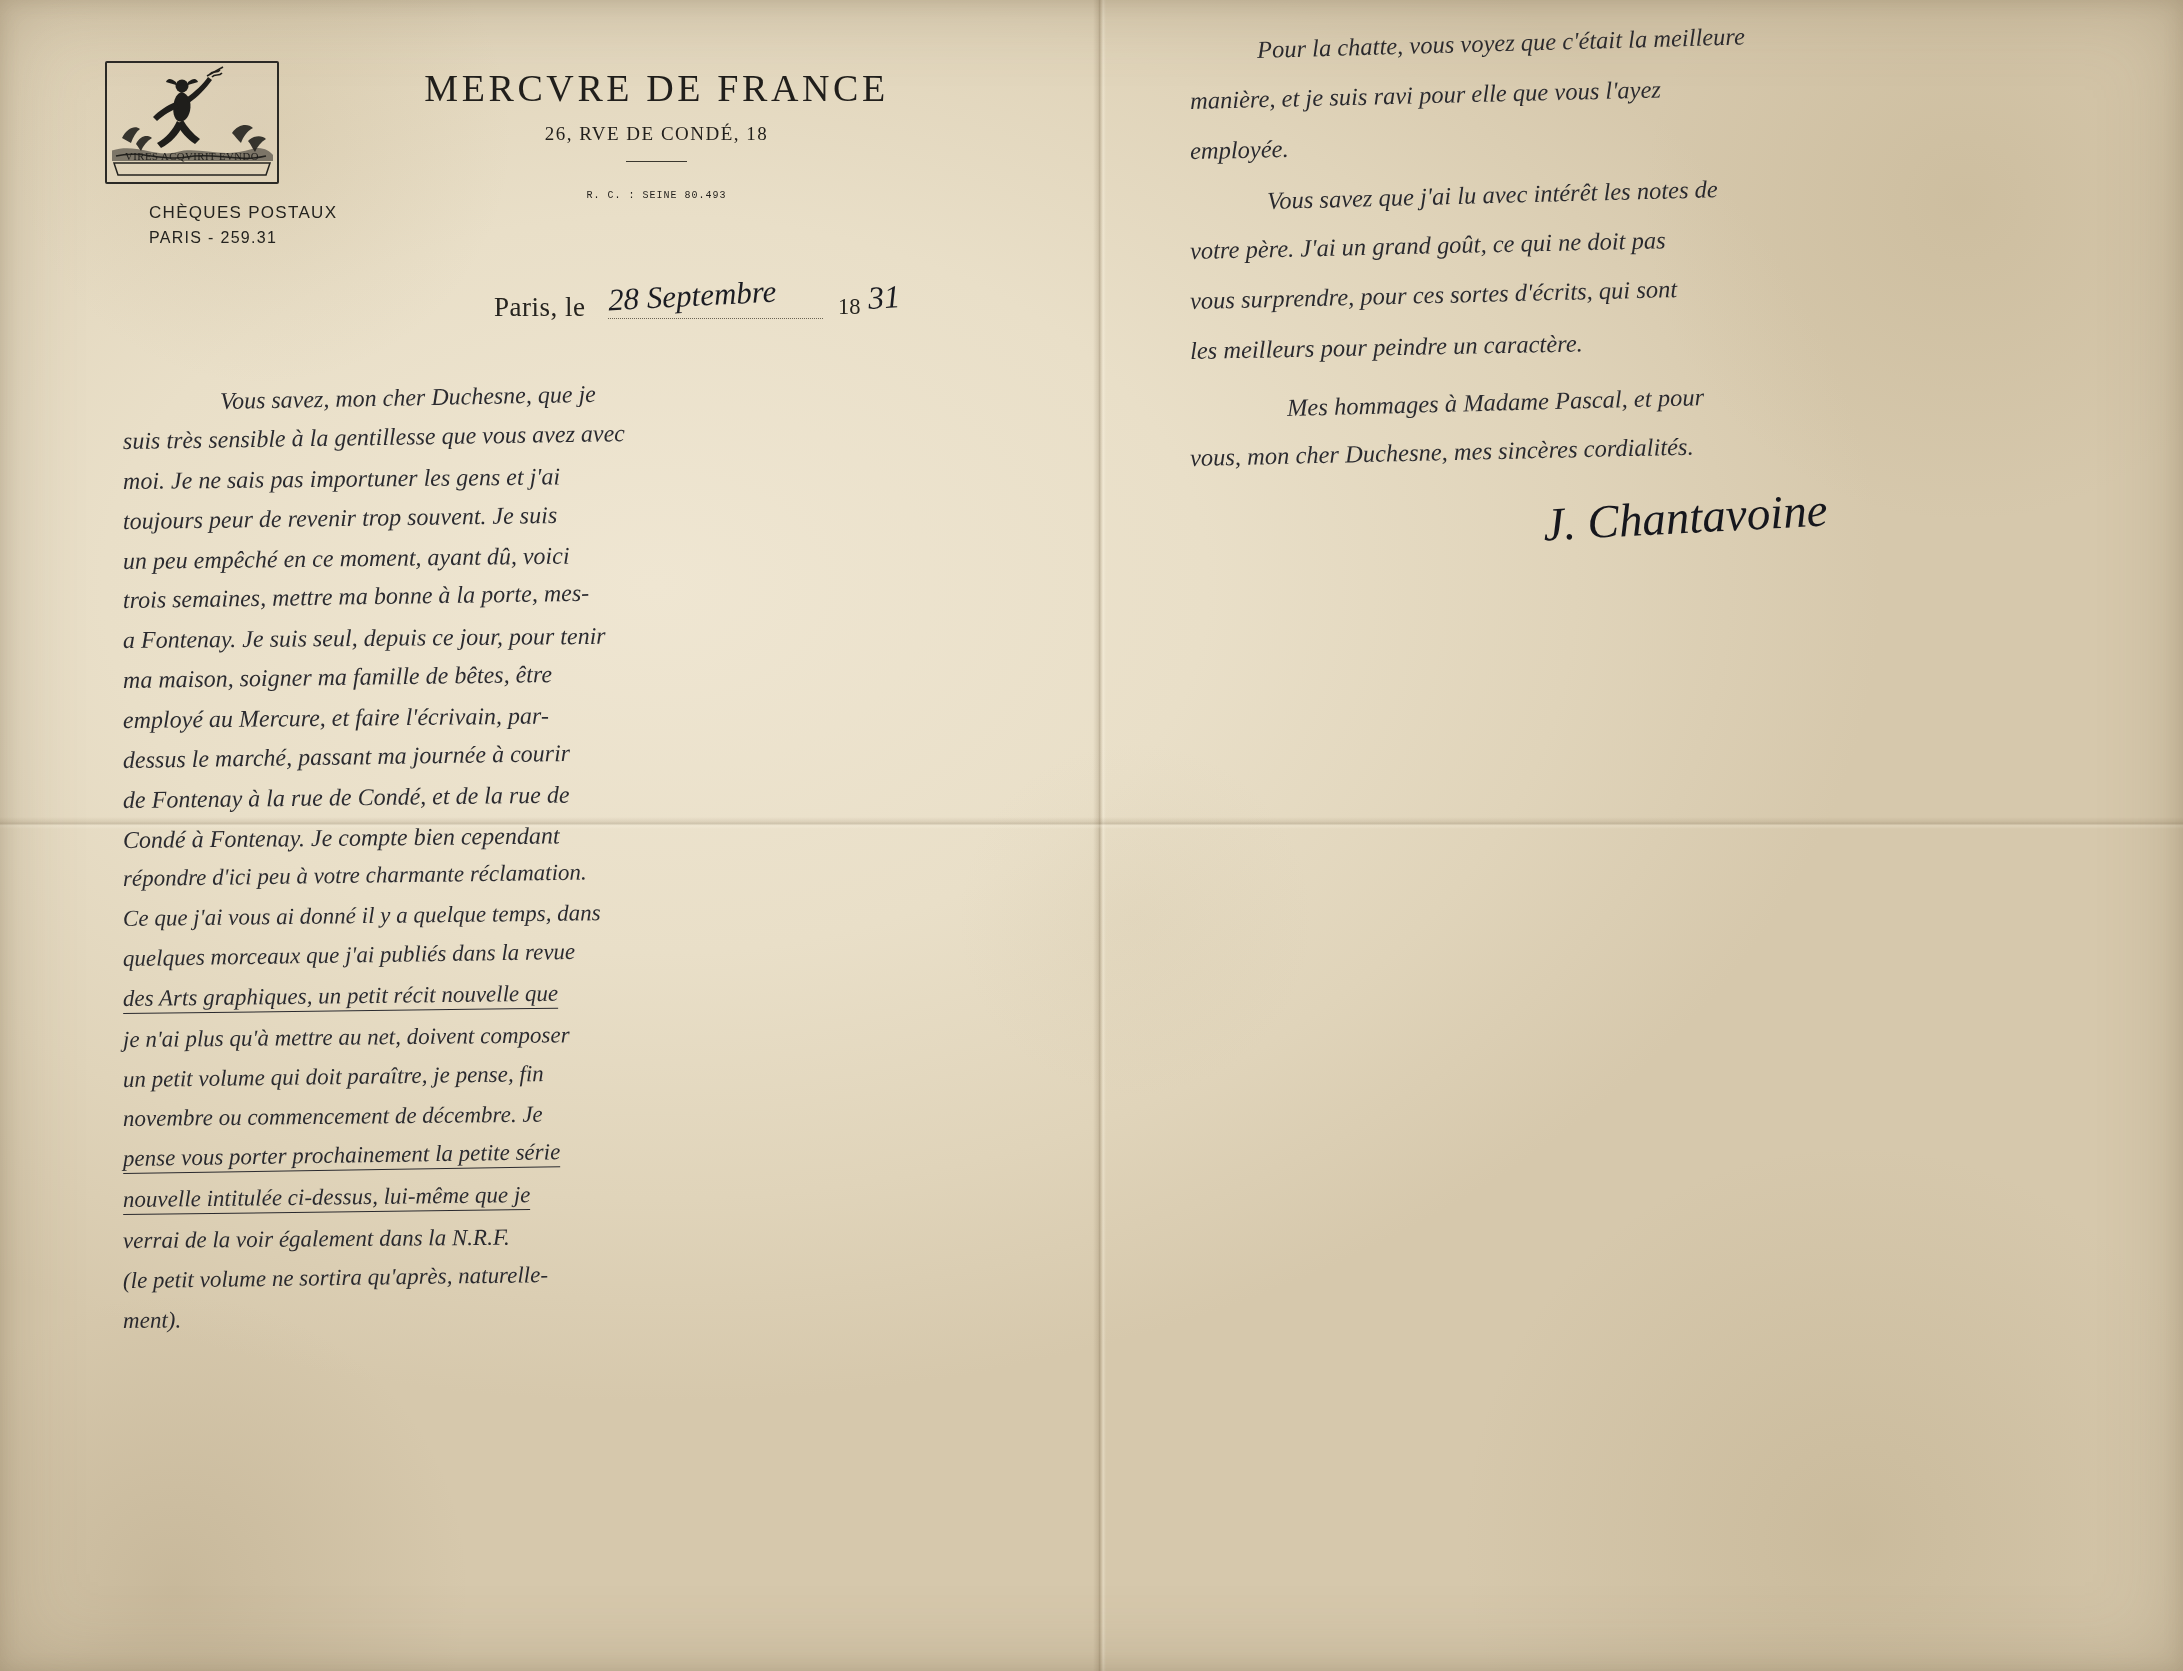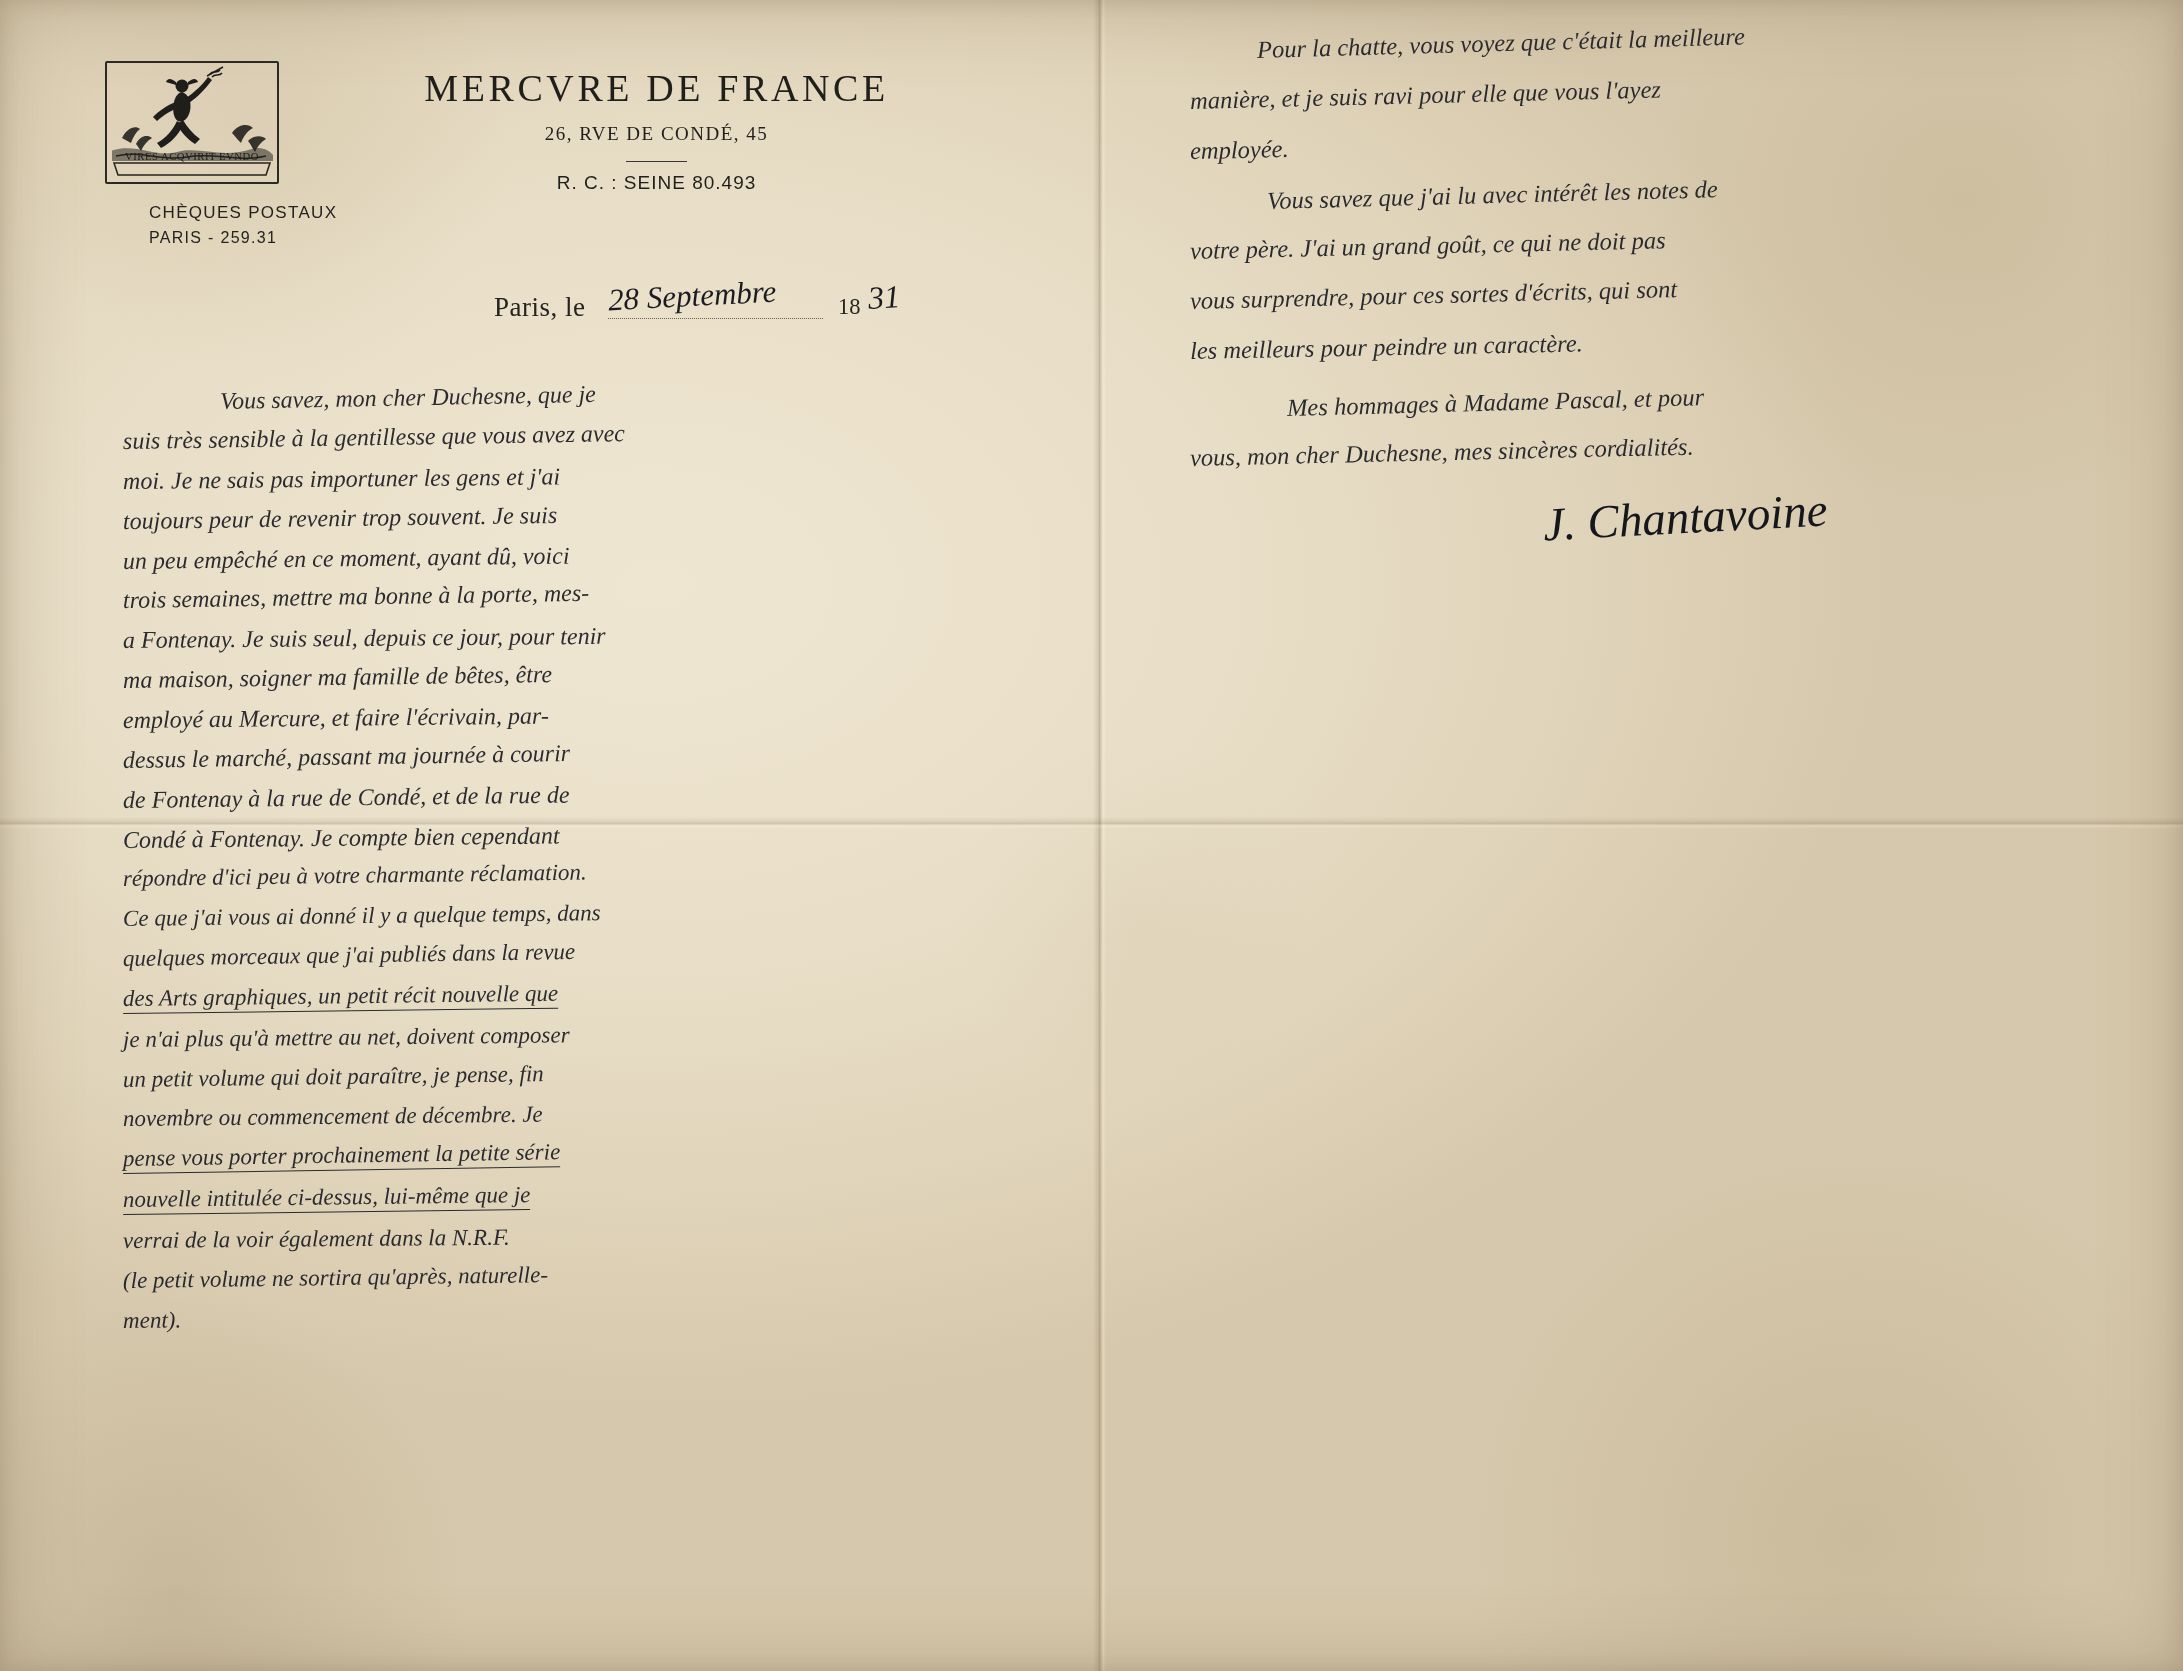--- a/index.html
+++ b/index.html
@@ -150,23 +150,23 @@
     font-size: 22px;
     letter-spacing: 2px;
   }
   .masthead .rule {
     width: 61px;
     height: 1.5px;
     background: #3a372f;
     margin: 15.3px auto 0 auto;
   }
   .masthead .rc {
-    margin-top: 10px;
-    font-family: Liberation Sans, sans-serif;
-    font-size: 19px;
+    margin-top: 28px;
+    font-family: Liberation Mono, monospace;
+    font-size: 10px;
     letter-spacing: 1px;
   }
 
   .dateline {
     position: absolute;
     left: 480px; top: 286px;
     width: 562px;
     height: 46px;
   }
   .dateline .paris {
@@ -298,21 +298,21 @@
       </div>
     </div>
 
     <div class="cheques">
       <div class="l1">Chèques Postaux</div>
       <div class="l2">PARIS - 259.31</div>
     </div>
 
     <div class="masthead">
       <div class="title">MERCVRE DE FRANCE</div>
-      <div class="addr">26, RVE DE CONDÉ, 45</div>
+      <div class="addr">26, RVE DE CONDÉ, 18</div>
       <div class="rule"></div>
       <div class="rc">R. C. : SEINE 80.493</div>
     </div>
 
     <div class="dateline">
       <span class="paris">Paris, le</span>
       <span class="day">28 Septembre</span>
       <span class="dots"></span>
       <span class="year-prefix">18</span>
       <span class="year-hand">31</span>

